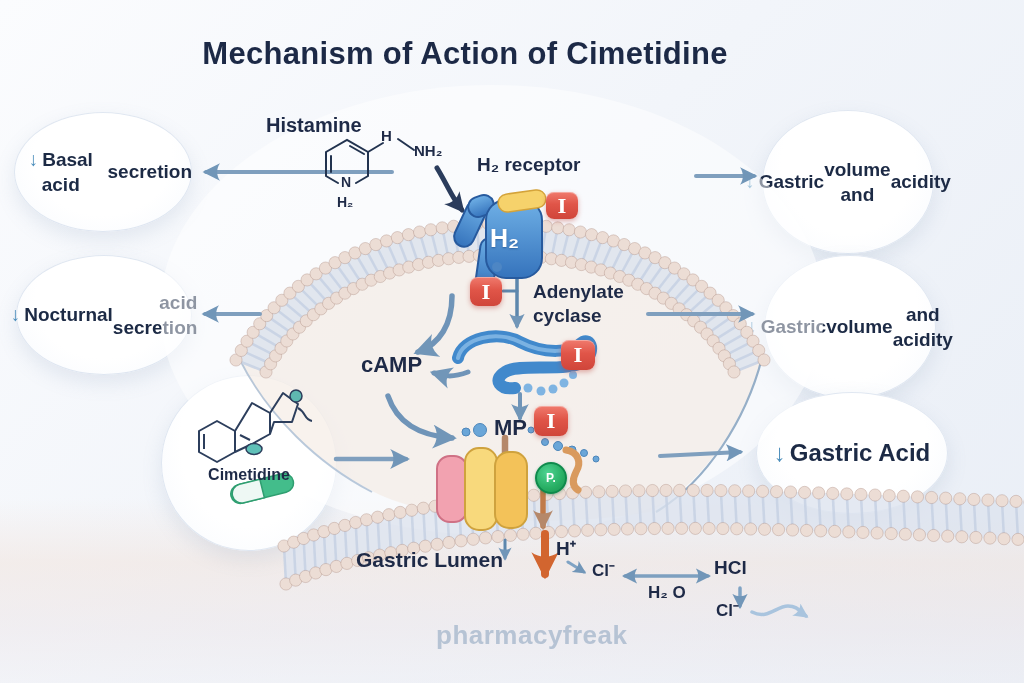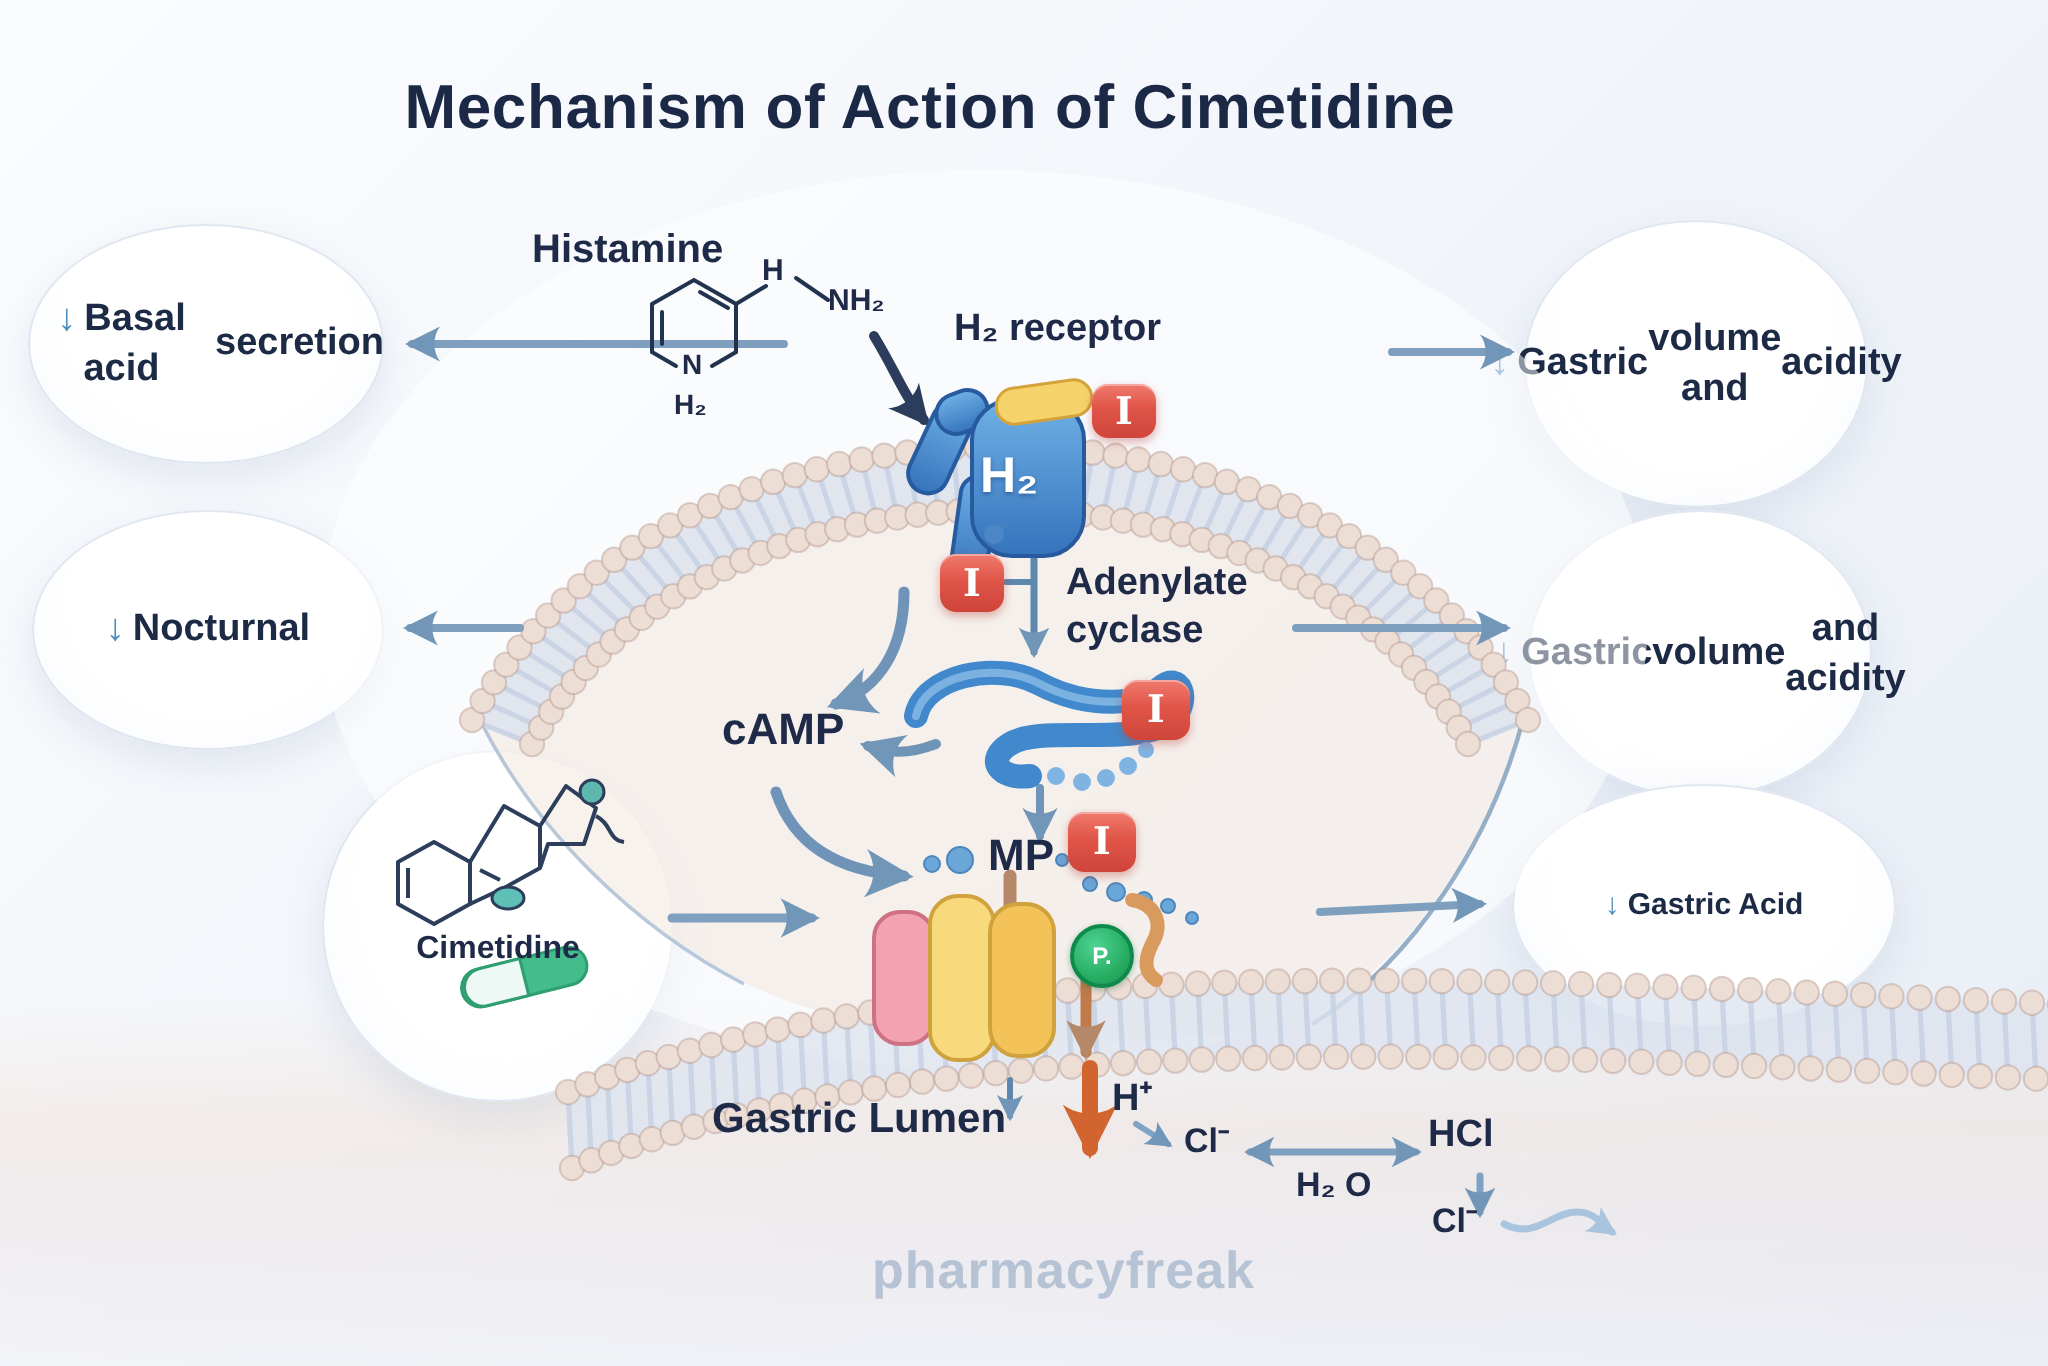--- a/index.html
+++ b/index.html
@@ -54,37 +54,38 @@
 
   <div class="lumen-tint"></div>
 
   <div class="bubble" style="left:14px;top:112px;width:178px;height:120px;">
     <div><span class="darr">↓</span><span>Basal acid</span></div>
     <div>secretion</div>
   </div>
 
   <div class="bubble" style="left:16px;top:255px;width:176px;height:120px;text-align:right;">
     <div><span class="darr">↓</span><span>Nocturnal</span></div>
+    <div>acid secretion</div>
   </div>
 
   <div class="bubble" style="left:161px;top:375px;width:176px;height:176px;"></div>
 
   <div class="bubble" style="left:762px;top:110px;width:172px;height:144px;">
     <div><span class="darr">↓</span><span>Gastric</span></div>
     <div>volume and</div>
     <div>acidity</div>
   </div>
 
   <div class="bubble" style="left:764px;top:255px;width:172px;height:144px;">
     <div><span class="darr">↓</span><span>Gastric</span></div>
     <div>volume</div>
     <div>and acidity</div>
   </div>
 
-  <div class="bubble" style="left:756px;top:392px;width:192px;height:122px;font-size:15px;text-align:center;">
+  <div class="bubble" style="left:756px;top:392px;width:192px;height:122px;font-size:24px;text-align:center;">
     <div><span class="darr">↓</span><span>Gastric Acid</span></div>
   </div>
 
   <svg class="overlay" width="1024" height="683" viewBox="0 0 1024 683">
     <defs>
       <marker id="mSteel" viewBox="0 0 10 10" refX="8" refY="5" markerWidth="4.4" markerHeight="4.4" orient="auto-start-reverse">
         <path d="M0,0 L10,5 L0,10 C2.2,7 2.2,3 0,0 Z" fill="#7196b8"></path>
       </marker>
       <marker id="mNavy" viewBox="0 0 10 10" refX="8" refY="5" markerWidth="4" markerHeight="4" orient="auto-start-reverse">
         <path d="M0,0 L10,5 L0,10 C2.2,7 2.2,3 0,0 Z" fill="#2b3c5c"></path>

